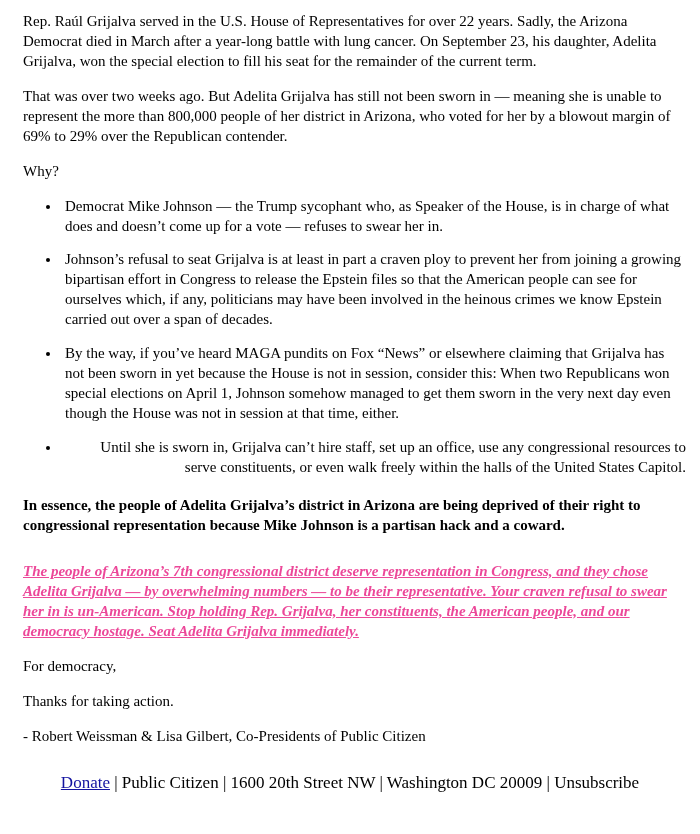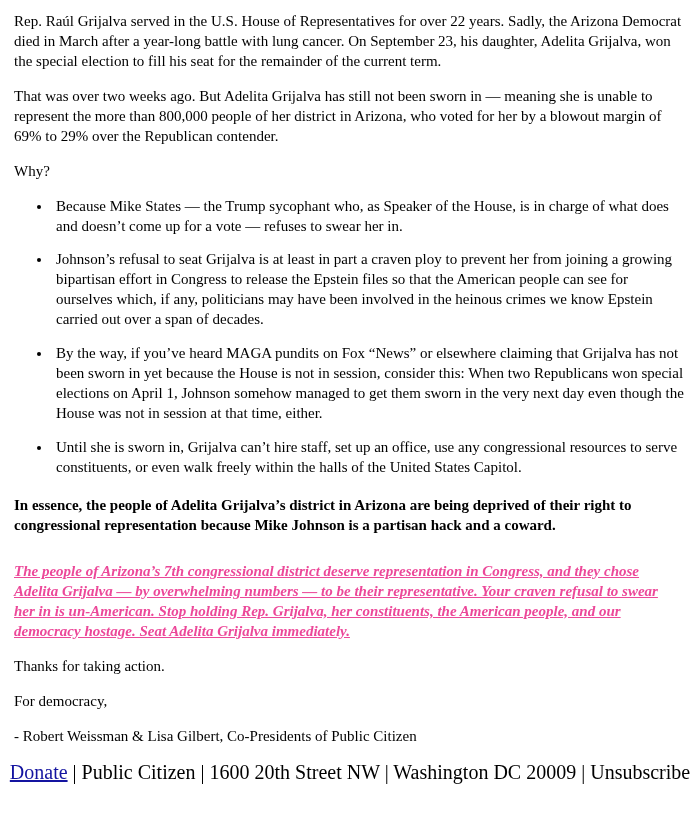--- a/index.html
+++ b/index.html
@@ -13,38 +13,39 @@
     font-family: "Liberation Serif", serif;
     font-size: 15px;
     line-height: 1.33;
     color: #000000;
     overflow: hidden;
   }
   .page {
     box-sizing: border-box;
     width: 700px;
     height: 808px;
-    padding: 12px 14px 0 14px;
+    padding: 12px 14px 0 23px;
     position: relative;
   }
   p.para {
     margin: 0 0 15px 0;
     text-align: left;
   }
   ul.bullets {
     margin: 0 0 14px 0;
     padding-left: 38px;
     list-style-type: disc;
   }
   ul.bullets li {
     margin-bottom: 14px;
     padding-left: 4px;
   }
   ul.bullets li:last-child {
     margin-bottom: 0;
+    text-align: right;
   }
   .bold-block {
     font-weight: bold;
     margin: 18px 0 26px 0;
   }
   a.link {
     color: #1414a0;
     text-decoration: underline;
     font-weight: bold;
   }
@@ -68,23 +69,23 @@
   .closing p {
     margin: 0 0 15px 0;
   }
   .sig {
     margin: 0 0 0 0;
   }
   .footer {
     position: absolute;
     left: 0;
     right: 0;
-    bottom: 22px;
+    bottom: 13px;
     text-align: center;
-    font-size: 20px;
+    font-size: 17px;
   }
   .footer a {
     color: #1414a0;
     text-decoration: underline;
   }
   .footer .sep {
     color: #000;
   }
   .em { }
 </style>
@@ -93,35 +94,35 @@
 
 <div class="page">
 
   <p class="para">Rep. Raúl Grijalva served in the U.S. House of Representatives for over 22 years. Sadly, the Arizona Democrat died in March after a year-long battle with lung cancer. On September 23, his daughter, Adelita Grijalva, won the special election to fill his seat for the remainder of the current term.</p>
 
   <p class="para">That was over two weeks ago. But Adelita Grijalva has still not been sworn in — meaning she is unable to represent the more than 800,000 people of her district in Arizona, who voted for her by a blowout margin of 69% to 29% over the Republican contender.</p>
 
   <p class="para">Why?</p>
 
   <ul class="bullets">
-    <li>Because Mike States — the Trump sycophant who, as Speaker of the House, is in charge of what does and doesn’t come up for a vote — refuses to swear her in.</li>
+    <li>Democrat Mike Johnson — the Trump sycophant who, as Speaker of the House, is in charge of what does and doesn’t come up for a vote — refuses to swear her in.</li>
     <li>Johnson’s refusal to seat Grijalva is at least in part a craven ploy to prevent her from joining a growing bipartisan effort in Congress to release the Epstein files so that the American people can see for ourselves which, if any, politicians may have been involved in the heinous crimes we know Epstein carried out over a span of decades.</li>
     <li><span>By the way, if you’ve heard MAGA pundits on Fox “News” or elsewhere claiming that Grijalva has not been sworn in yet because the House is not in session, consider this: When two Republicans won special elections on April 1, Johnson somehow managed to get them sworn in </span><span class="em">the very next day</span><span> even though the House was not in session at that time, either.</span></li>
     <li>Until she is sworn in, Grijalva can’t hire staff, set up an office, use any congressional resources to serve constituents, or even walk freely within the halls of the United States Capitol.</li>
   </ul>
 
   <p class="bold-block">In essence, the people of Adelita Grijalva’s district in Arizona are being deprived of their right to congressional representation because Mike Johnson is a partisan hack and a coward.</p>
 
 
   <a href="#" class="quote">The people of Arizona’s 7th congressional district deserve representation in Congress, and they chose Adelita Grijalva — by overwhelming numbers — to be their representative. Your craven refusal to swear her in is un-American. Stop holding Rep. Grijalva, her constituents, the American people, and our democracy hostage. Seat Adelita Grijalva immediately.</a>
 
 
   <div class="closing">
+    <p>For democracy,</p>
     <p>Thanks for taking action.</p>
-    <p>For democracy,</p>
     <p class="sig">- Robert Weissman &amp; Lisa Gilbert, Co-Presidents of Public Citizen</p>
   </div>
 
   <div class="footer">
     <a href="#">Donate</a><span class="sep"> | </span><span>Public Citizen</span><span class="sep"> | </span><span>1600 20th Street NW</span><span class="sep"> | </span><span>Washington DC 20009</span><span class="sep"> | </span><span>Unsubscribe</span>
   </div>
 
 </div>
 
 </body></html>

